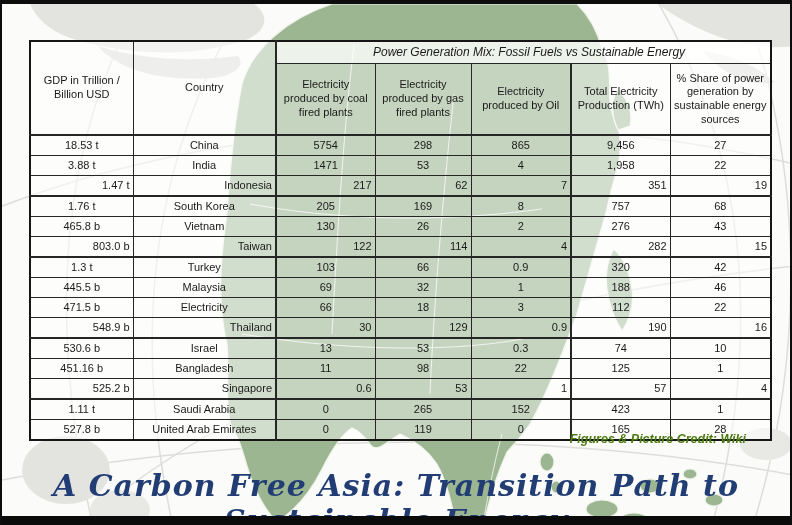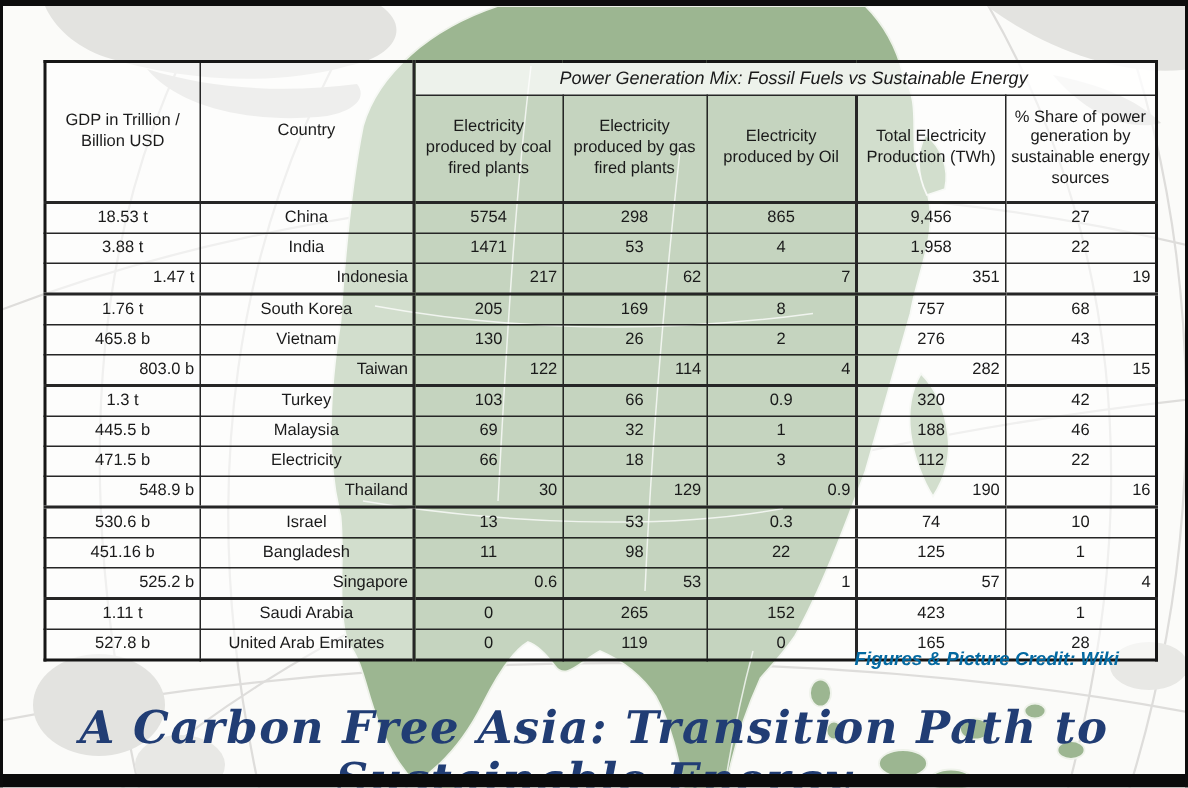--- a/index.html
+++ b/index.html
@@ -41,21 +41,21 @@
   .power-table th.merged { border-bottom-width:2px; }
   .power-table th.green, .power-table td.green { background:rgba(255,255,255,0.42); }
   .power-table .thickL { border-left-width:2px; }
   .power-table td:nth-child(3), .power-table td:nth-child(6) { border-left-width:2px; }
   .power-table tr.thick-bottom td { border-bottom-width:2px;text-align:right; }
   .power-table tbody td { height:19px; white-space:nowrap; }
 
   .credit {
     position:absolute; top:428px; right:44px;
     font-size:12.5px; font-weight:bold; font-style:italic;
-    color:#0369a1;
+    color:#4d7c0f;
   }
   .slide-title {
     position:absolute; top:464px; left:0; width:100%;
     text-align:center;
     font-family:"DejaVu Serif", serif;
     font-style:italic; font-weight:bold;
     font-size:30px; letter-spacing:1px;
     color:#213d74;
   }
   .bottom-bar {

